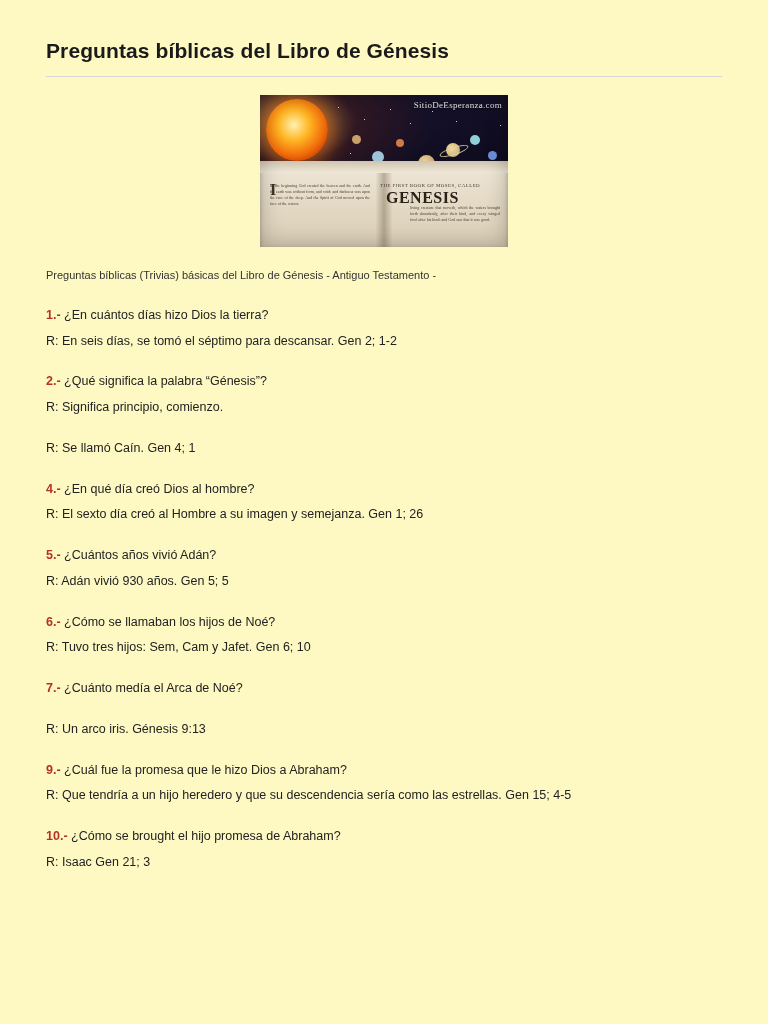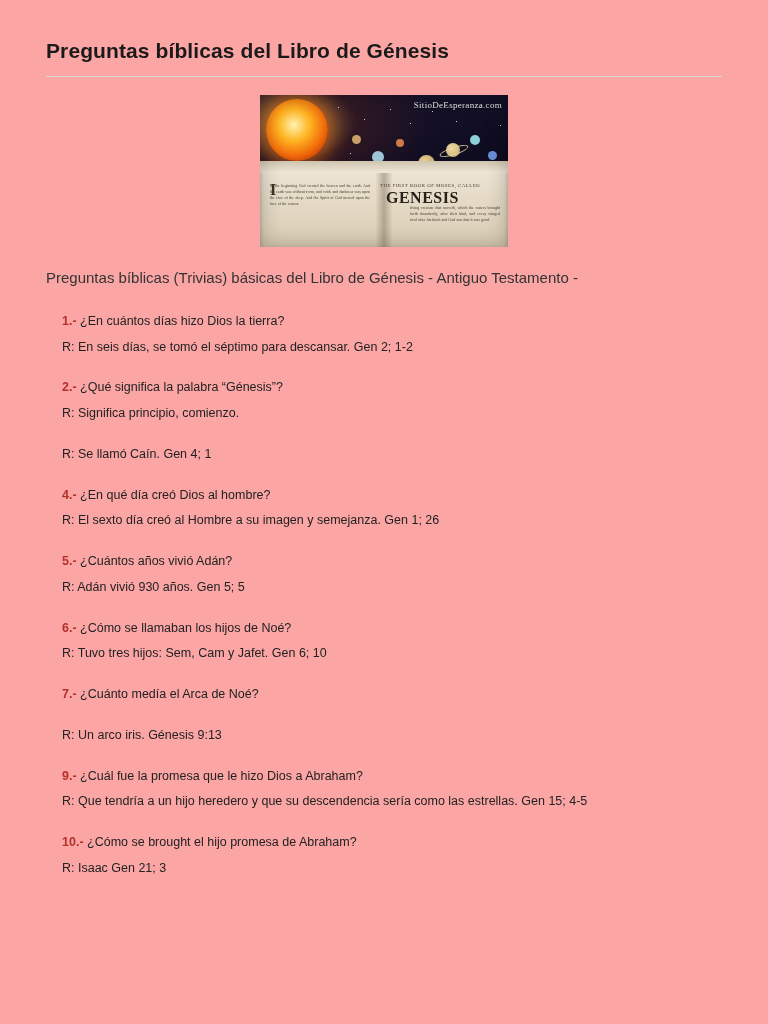--- a/index.html
+++ b/index.html
@@ -13,21 +13,21 @@
     overflow: hidden;
     font-family: "Liberation Sans", sans-serif;
     color: #222222;
   }
   .page {
     position: relative;
     width: 768px;
     height: 1024px;
     box-sizing: border-box;
     padding: 38px 46px 0 46px;
-    background: #fca5a5;
+    background: #fef9c3;
   }
   .doc-title {
     font-size: 21px;
     font-weight: bold;
     color: #1a1a1a;
     letter-spacing: 0.1px;
     margin: 0 0 12px 0;
     line-height: 1.25;
   }
   .title-rule {
@@ -164,27 +164,27 @@
     font-weight: bold;
   }
   .figure-fade {
     position: absolute;
     inset: 0;
     pointer-events: none;
     box-shadow: inset 0 0 22px rgba(0,0,0,0.25);
   }
 
   .intro {
-    font-size: 15px;
+    font-size: 11px;
     color: #333333;
     margin: 0 0 22px 0;
     line-height: 1.5;
   }
   .qa-list {
-    margin: 16px;
+    margin: 0;
     padding: 0;
     list-style: none;
   }
   .qa-item {
     margin: 0 0 22px 0;
   }
   .q-line {
     font-size: 12.5px;
     color: #222222;
     line-height: 1.5;

